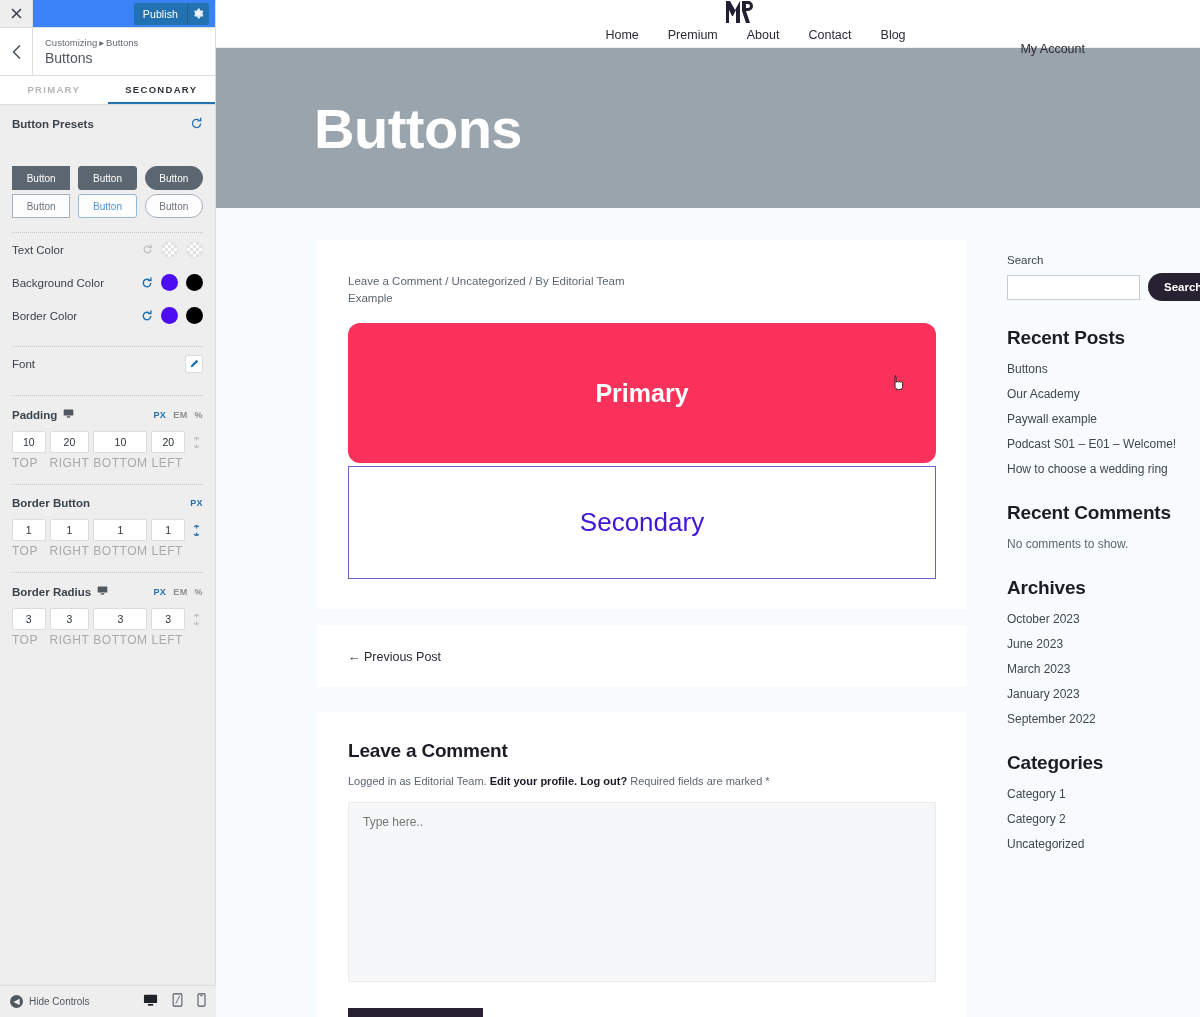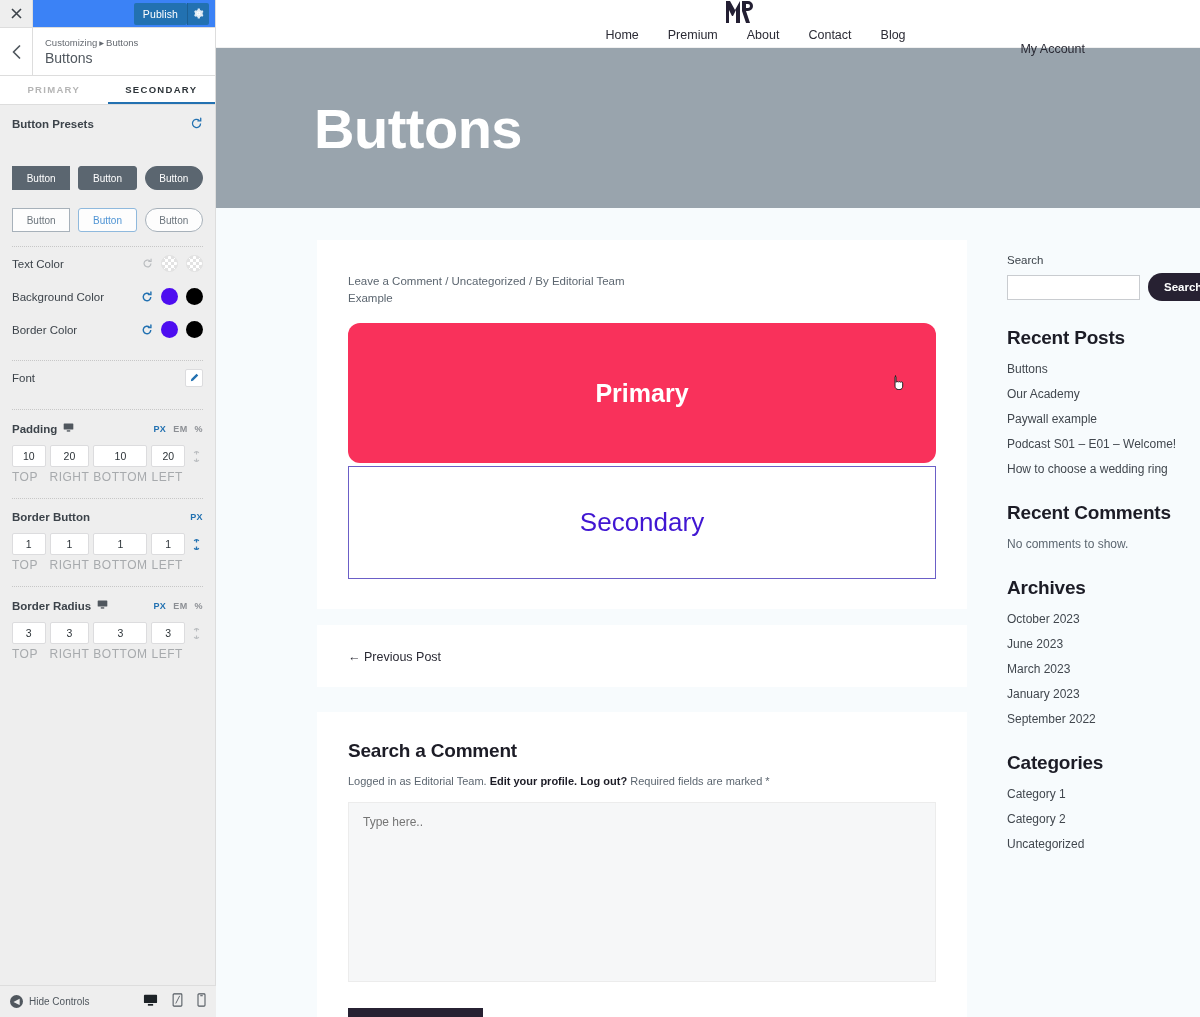--- a/index.html
+++ b/index.html
@@ -64,21 +64,21 @@
 
   .cz-body { flex:1; overflow:hidden; padding:0; }
   .cz-section { padding:12px 12px 0 12px; }
   .sec-head { display:flex; align-items:center; justify-content:space-between; margin-bottom:10px; }
   .sec-label { font-size:11.5px; font-weight:700; color:#3c434a; display:flex; align-items:center; gap:6px; }
   .sec-units { display:flex; gap:7px; font-size:9px; font-weight:700; letter-spacing:.4px; color:#8c8f94; }
   .sec-units .u.on { color:#2271b1; }
   .reset-ic { color:#2271b1; cursor:pointer; display:flex; }
   .reset-ic.off { color:#b9bcbf; }
 
-  .preset-grid { display:grid; grid-template-columns:repeat(3,1fr); gap:18px 8px;margin-top:36px; }
+  .preset-grid { display:grid; grid-template-columns:repeat(3,1fr); gap:4px 8px;margin-top:36px; }
   .preset {
     height:24px; display:flex; align-items:center; justify-content:center;
     font-size:10px; cursor:pointer; color:#fff; background:#5b6670; border:1px solid #5b6670;
   }
   .preset.p1 { border-radius:0; }
   .preset.p2 { border-radius:3px; }
   .preset.p3 { border-radius:13px; }
   .preset.p4 { background:#fdfdfd; color:#6c757d; border:1px solid #a7b1ba; border-radius:0; }
   .preset.p5 { background:#fdfdfd; color:#4f94d4; border:1px solid #8fb9dd; border-radius:3px; }
   .preset.p6 { background:#fdfdfd; color:#6c757d; border:1px solid #a7b1ba; border-radius:13px; }
@@ -509,21 +509,21 @@
           <div class="btn-secondary">
             <span>Secondary</span>
           </div>
         </div>
 
         <div class="nav-card">
           <span class="prev-post">← Previous Post</span>
         </div>
 
         <div class="comment-card">
-          <h2>Search a Comment</h2>
+          <h2>Leave a Comment</h2>
           <div class="logged">
             <span>Logged in as Editorial Team.</span>
             <b>Edit your profile.</b>
             <b>Log out?</b>
             <span>Required fields are marked *</span>
           </div>
           <textarea class="ta" placeholder="Type here.." style=""></textarea>
           <button class="post-btn">Post Comment »</button>
         </div>
 

